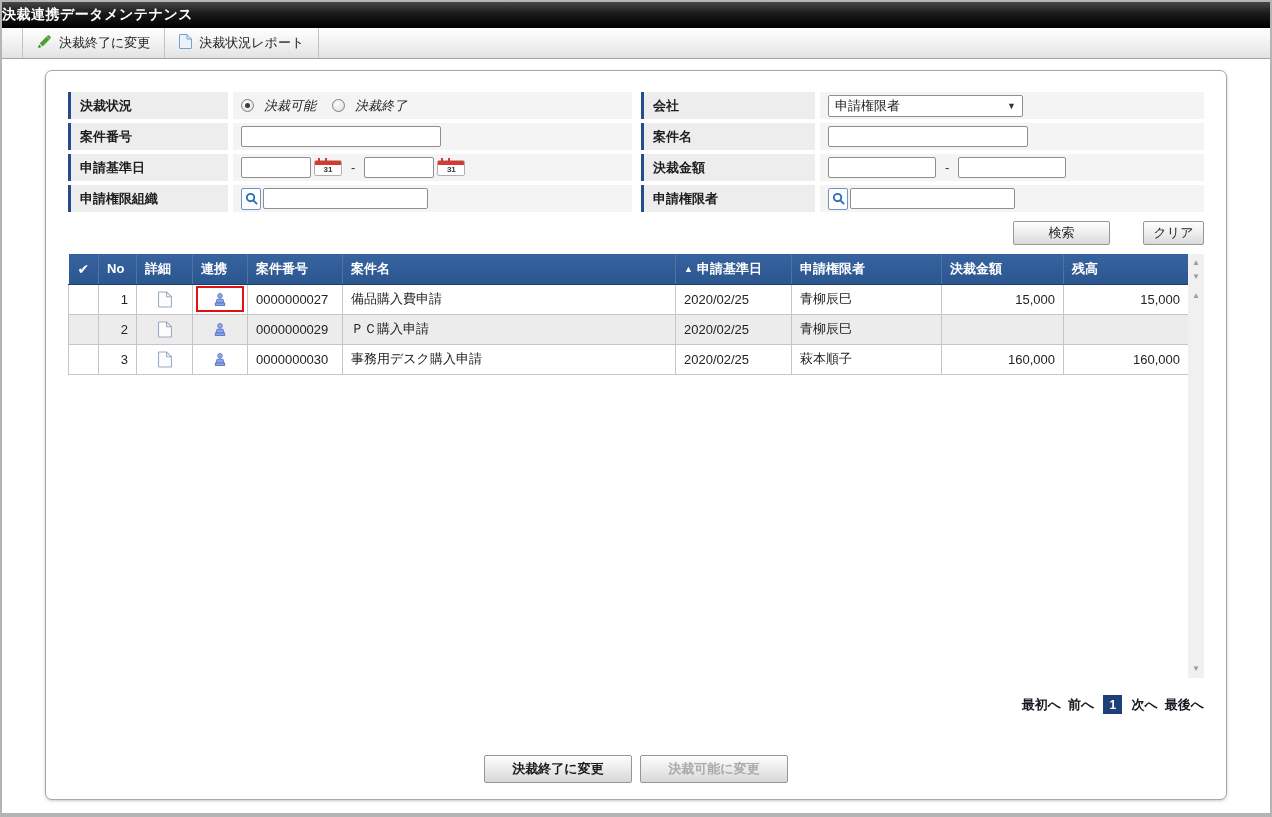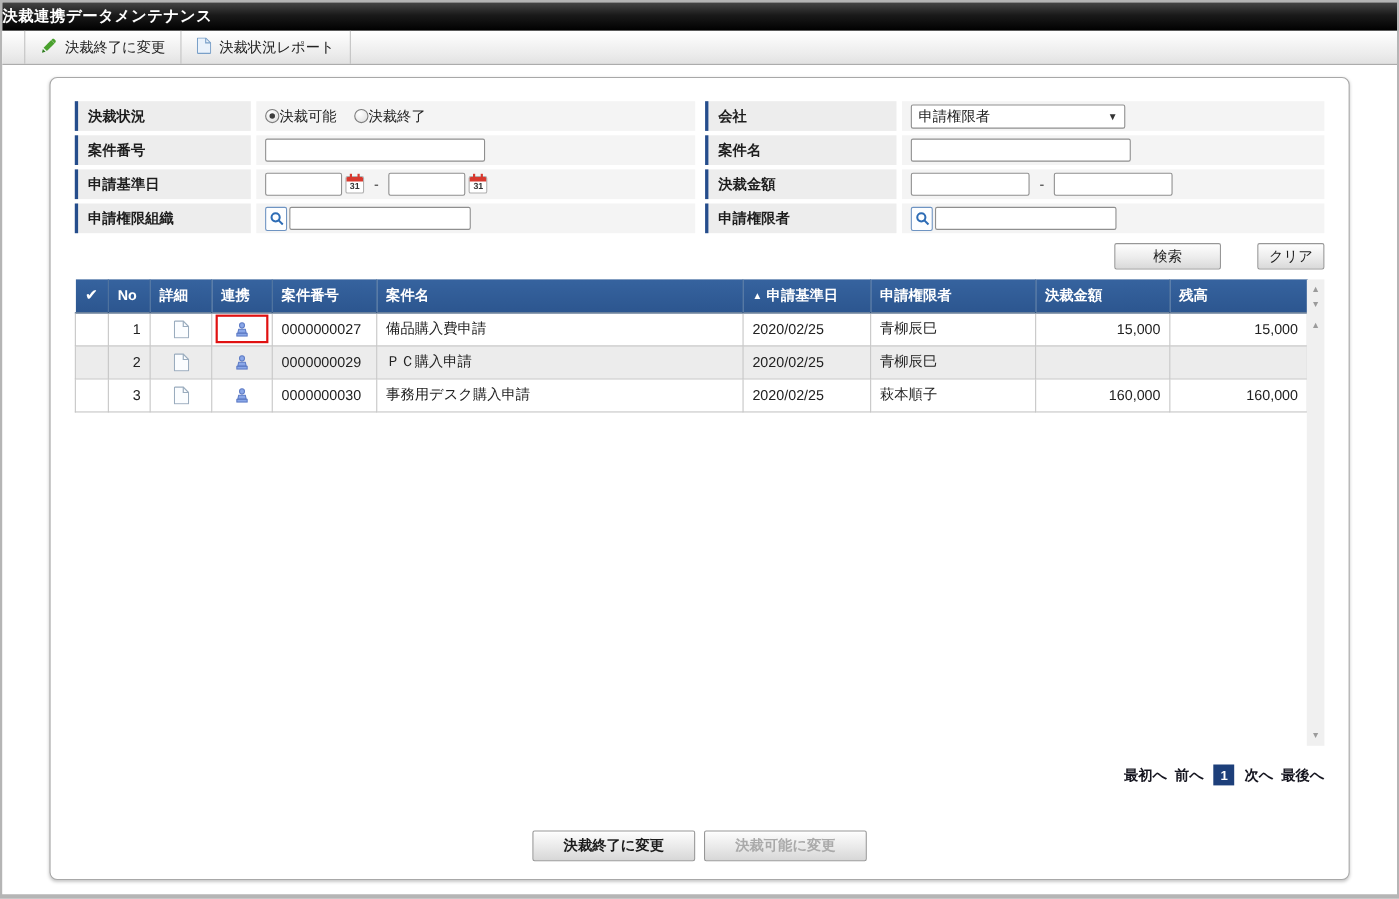--- a/index.html
+++ b/index.html
@@ -29,27 +29,27 @@
   .flabel { background:#ededed; border-left:3px solid #254d8c; font-weight:bold; font-size:13px; color:#1d1d1d;
     display:flex; align-items:center; padding-left:9px; }
   .fl-l { width:160px; margin-right:5px; }
   .fl-r { width:174px; margin-right:5px; }
   .ffield { background:#f4f4f4; display:flex; align-items:center; padding-left:8px; font-size:13px; color:#222; }
   .ff-l { width:399px; margin-right:9px; }
   .ff-r { flex:1; }
   .txt { height:21px; border:1px solid #8f8f8f; border-radius:2px; background:#fff; font:13px "Liberation Sans","DejaVu Sans",sans-serif; padding:0 5px; }
   .w200{ width:200px; } .w70{ width:70px; } .w108{ width:108px; } .w165{ width:165px; }
   .dash { margin:0 9px; color:#333; }
-  .radio { display:flex; align-items:center; gap:0; margin-right:16px; cursor:pointer; }
+  .radio { display:flex; align-items:center; gap:10px; margin-right:16px; cursor:pointer;font-style:italic; }
   .rdot { width:13px; height:13px; border-radius:50%; border:1px solid #7d7d7d; background:radial-gradient(circle at 35% 30%, #fff, #dcdcdc); position:relative; }
   .rdot.on::after { content:""; position:absolute; inset:3px; border-radius:50%; background:#3c3c3c; }
   .selectbox { width:195px; height:22px; border:1px solid #8f8f8f; border-radius:2px; background:#fff;
     display:flex; align-items:center; justify-content:space-between; padding:0 6px; cursor:pointer; }
   .selectbox .arr { font-size:9px; color:#333; }
-  .cal { position:relative; width:17px; height:16px; margin-left:3px; border:1px solid #b0b0b0; border-radius:2px; background:#fff;
+  .cal { position:relative; width:28px; height:16px; margin-left:3px; border:1px solid #b0b0b0; border-radius:2px; background:#fff;
     display:flex; align-items:flex-end; justify-content:center; font-size:8px; font-weight:bold; color:#333; cursor:pointer; }
   .cal::before { content:""; position:absolute; top:0; left:0; right:0; height:4px; background:#d8382e; border-radius:1px 1px 0 0; }
   .cal::after { content:""; position:absolute; top:-3px; left:3px; width:2px; height:4px; background:#d8382e; box-shadow:7px 0 #d8382e; }
   .cal span { position:relative; z-index:1; line-height:10px; }
   .mag { width:20px; height:22px; border:1px solid #6f94c2; border-radius:2px; background:#fdfeff;
     display:flex; align-items:center; justify-content:center; margin-right:2px; cursor:pointer; }
 
   
   .actions { position:absolute; top:150px; right:22px; display:flex; gap:21px;align-items:center; }
   .btn { height:24px; background:linear-gradient(#fefefe, #ececec 55%, #d9d9d9); border:1px solid #979797; border-radius:2px;

